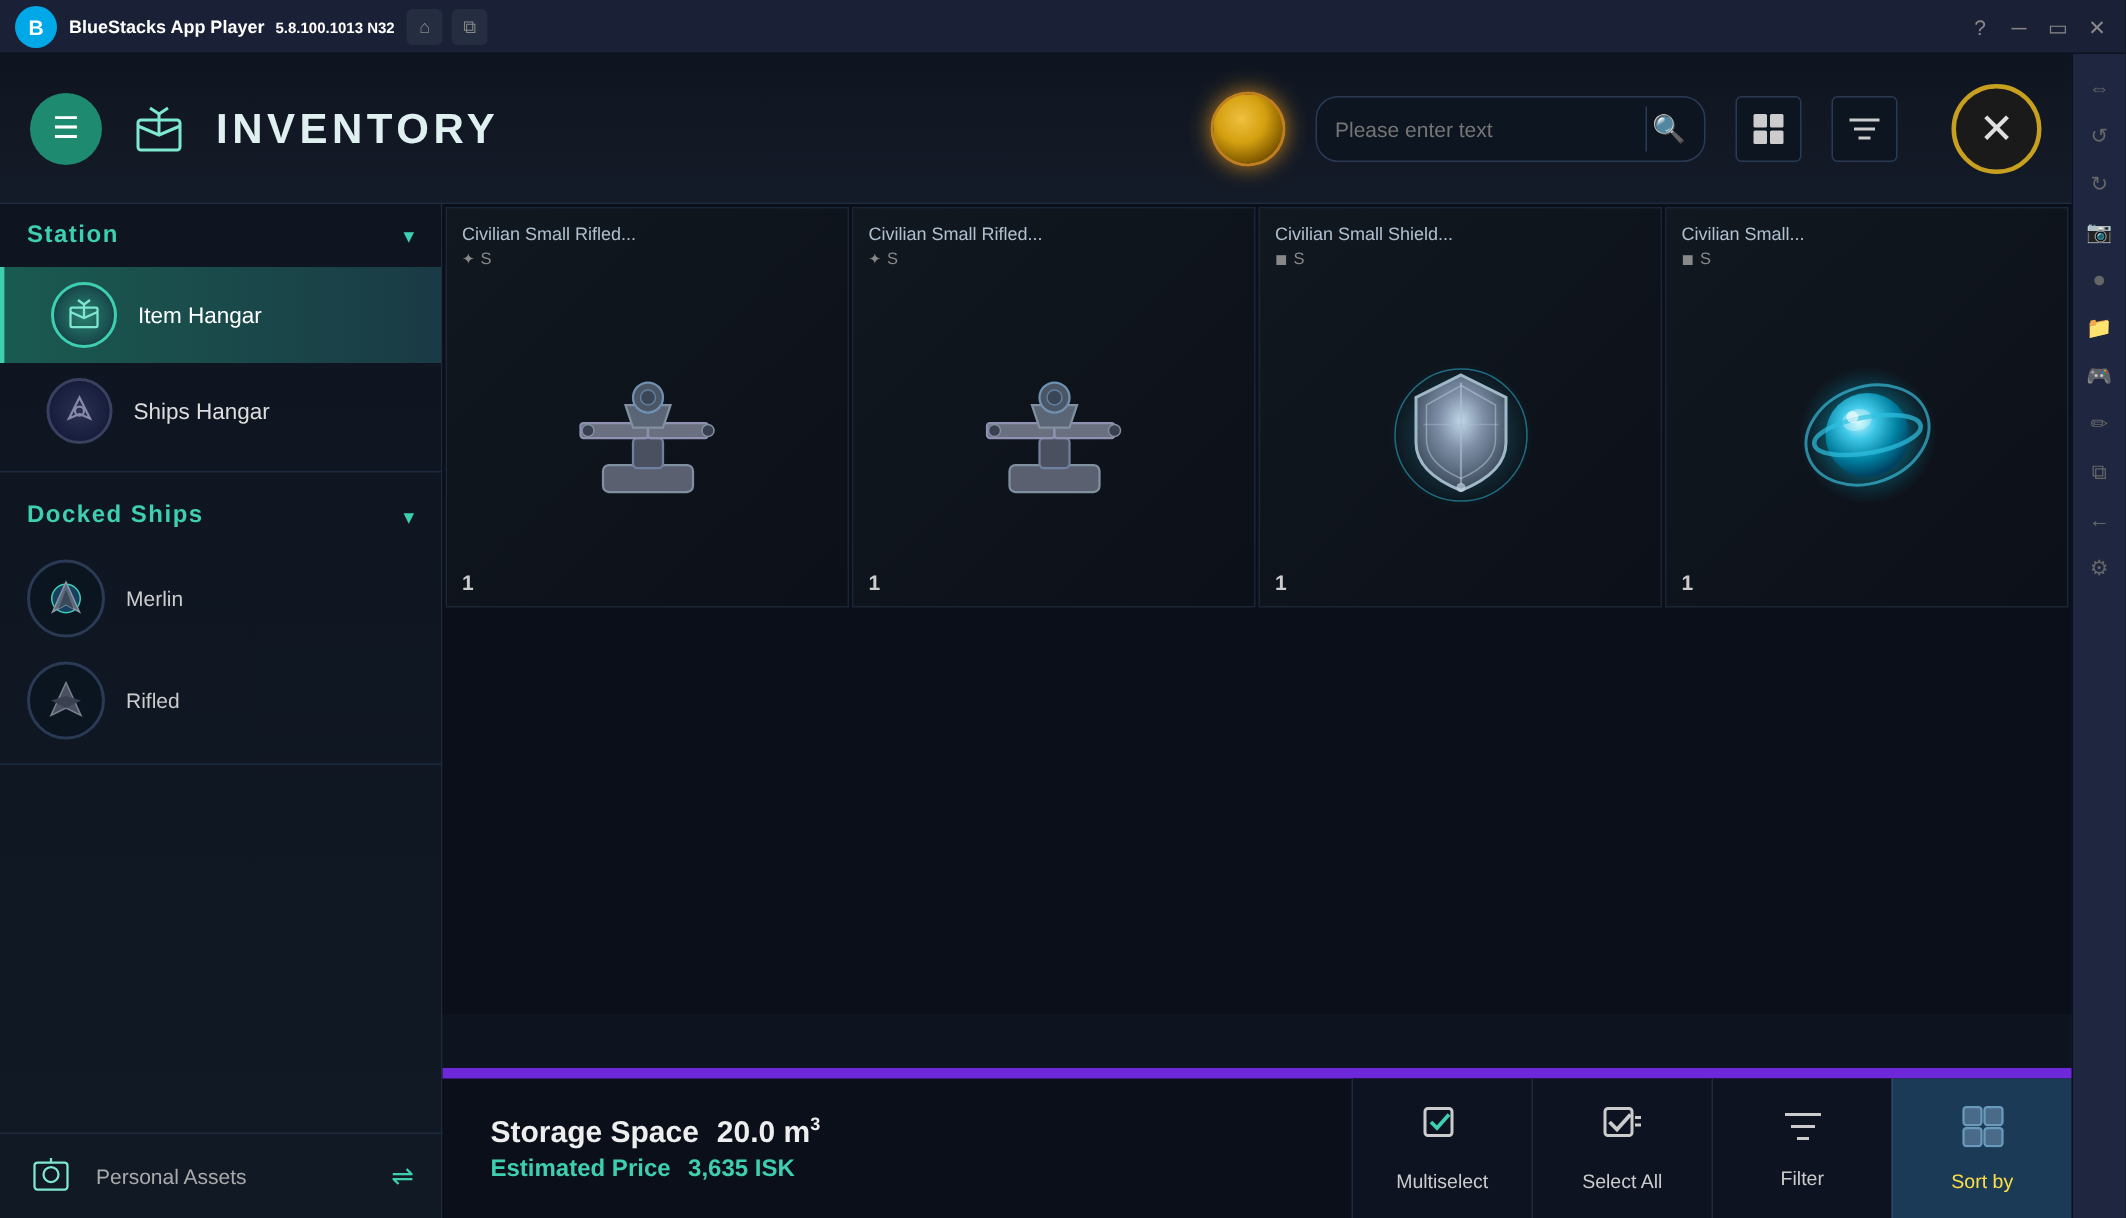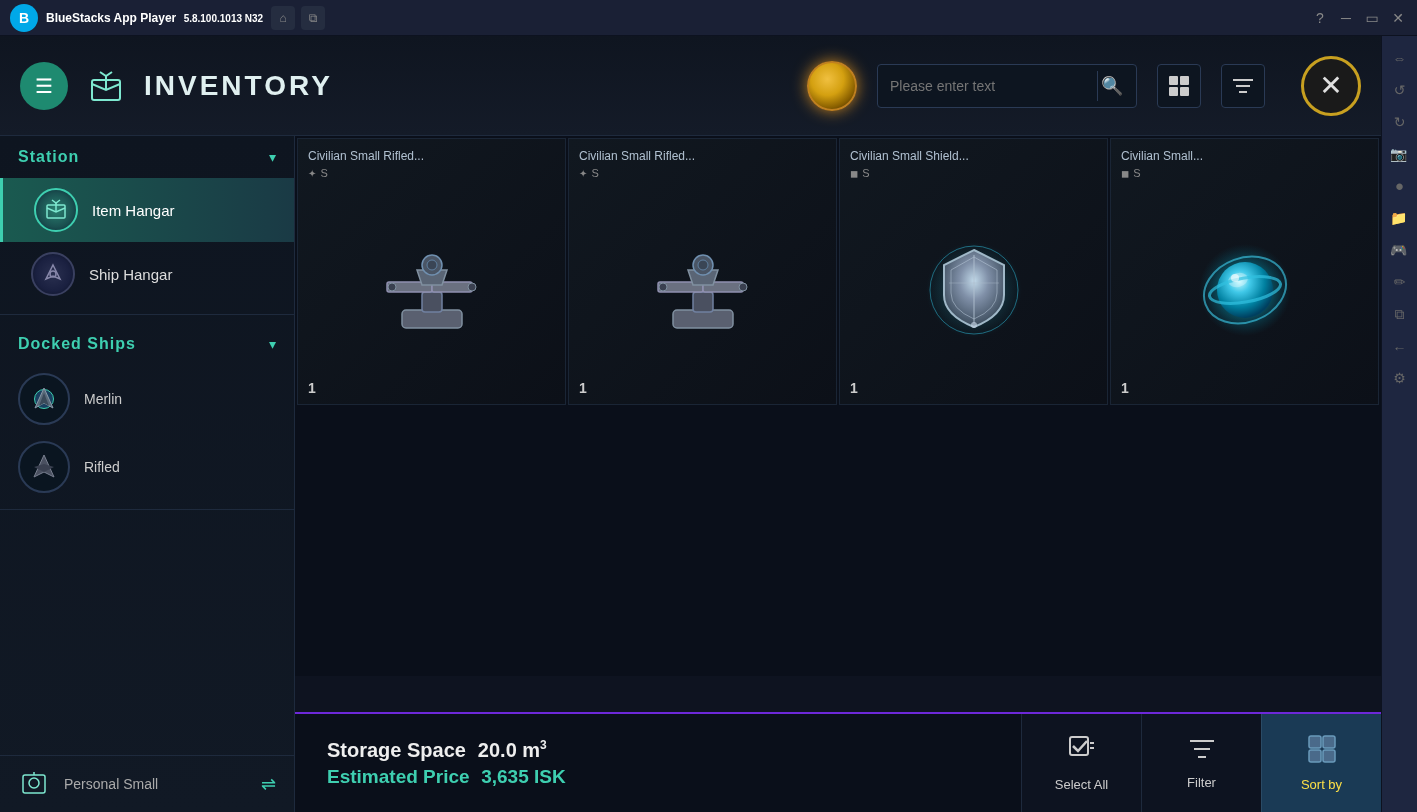--- a/index.html
+++ b/index.html
@@ -164,21 +164,21 @@
       background: radial-gradient(circle at 40% 35%, #f0c040, #d4a010 40%, #8a6000 70%, #2a1800);
       border: 2px solid #c08020;
       box-shadow: 0 0 15px #c08020;
       flex-shrink: 0;
     }
     .header-search {
       display: flex;
       align-items: center;
       background: #0d1520;
       border: 1px solid #2a3a55;
-      border-radius: 4px;
+      border-radius: 15px;
       padding: 0 12px;
       height: 44px;
       min-width: 260px;
     }
     .header-search input {
       background: none;
       border: none;
       outline: none;
       color: #666;
       font-size: 14px;
@@ -446,21 +446,21 @@
     }
     .orb-svg {
       width: 100px;
       height: 100px;
     }
 
     
     .bottom-bar {
       height: 100px;
       background: #0a0f1a;
-      border-top: 2px solid #6d28d9;
+      border-top: 7px solid #6d28d9;
       display: flex;
       align-items: center;
     }
     .storage-info {
       flex: 1;
       padding: 0 24px;
     }
     .storage-space {
       font-size: 14px;
       color: #888;
@@ -475,21 +475,21 @@
     .storage-space sup {
       font-size: 12px;
     }
     .estimated-price {
       font-size: 13px;
       color: #888;
     }
     .estimated-price span {
       color: #3ecfb0;
       font-weight: bold;
-      font-size: 19px;
+      font-size: 16px;
       margin-left: 8px;
     }
     .bottom-actions {
       display: flex;
       height: 100%;
     }
     .action-btn {
       width: 120px;
       height: 100%;
       display: flex;
@@ -640,21 +640,21 @@
         <span class="sidebar-item-label">Item Hangar</span>
       </div>
 
       <div class="sidebar-item">
         <div class="sidebar-item-icon dark">
           <svg width="26" height="26" viewBox="0 0 26 26" fill="none">
             <path d="M13 4 L20 18 L13 15 L6 18 Z" stroke="#8888aa" stroke-width="1.5" fill="none"></path>
             <circle cx="13" cy="13" r="3" stroke="#8888aa" stroke-width="1.5" fill="none"></circle>
           </svg>
         </div>
-        <span class="sidebar-item-label">Ship Hangar</span>
+        <span class="sidebar-item-label">Ships Hangar</span>
       </div>
 
       <div class="sidebar-separator"></div>
 
       <div class="docked-section-header">
         <span class="docked-section-label">Docked Ships</span>
         <span class="docked-chevron">▾</span>
       </div>
 
       <div class="sidebar-ship-item">
@@ -681,21 +681,21 @@
       <div class="sidebar-separator"></div>
 
       <div class="personal-assets-bar">
         <div class="personal-assets-icon">
           <svg width="28" height="28" viewBox="0 0 28 28" fill="none">
             <rect x="3" y="5" width="22" height="18" rx="2" stroke="#7ee8d0" stroke-width="1.5" fill="none"></rect>
             <circle cx="14" cy="13" r="5" stroke="#7ee8d0" stroke-width="1.5" fill="none"></circle>
             <line x1="14" y1="2" x2="14" y2="5" stroke="#7ee8d0" stroke-width="1.5"></line>
           </svg>
         </div>
-        <span class="personal-assets-label">Personal Small</span>
+        <span class="personal-assets-label">Personal Assets</span>
         <span class="personal-assets-arrows">⇌</span>
       </div>
     </div>
 
     <div class="inventory-area">
       <div class="inventory-grid">
 
         <div class="inventory-cell">
           <div class="item-name">Civilian Small Rifled...</div>
           <div class="item-meta">
@@ -836,20 +836,29 @@
             <span>Storage Space</span>
             <span>20.0 m<sup>3</sup></span>
           </div>
           <div class="estimated-price">
             <span>Estimated Price</span>
             <span>3,635 ISK</span>
           </div>
         </div>
         <div class="bottom-actions">
 
+          <div class="action-btn">
+            <div class="action-btn-icon">
+              <svg width="28" height="28" viewBox="0 0 28 28" fill="none">
+                <rect x="2" y="2" width="18" height="18" rx="2" stroke="#ccc" stroke-width="2" fill="none"></rect>
+                <polyline points="6,11 10,15 18,6" stroke="#3ecfb0" stroke-width="2.5" fill="none"></polyline>
+              </svg>
+            </div>
+            <span class="action-btn-label">Multiselect</span>
+          </div>
 
           <div class="action-btn">
             <div class="action-btn-icon">
               <svg width="28" height="28" viewBox="0 0 28 28" fill="none">
                 <rect x="2" y="2" width="18" height="18" rx="2" stroke="#ccc" stroke-width="2" fill="none"></rect>
                 <polyline points="5,11 10,16 19,6" stroke="#ccc" stroke-width="2.5" fill="none"></polyline>
                 <line x1="22" y1="8" x2="26" y2="8" stroke="#ccc" stroke-width="2"></line>
                 <line x1="22" y1="13" x2="26" y2="13" stroke="#ccc" stroke-width="2"></line>
               </svg>
             </div>

